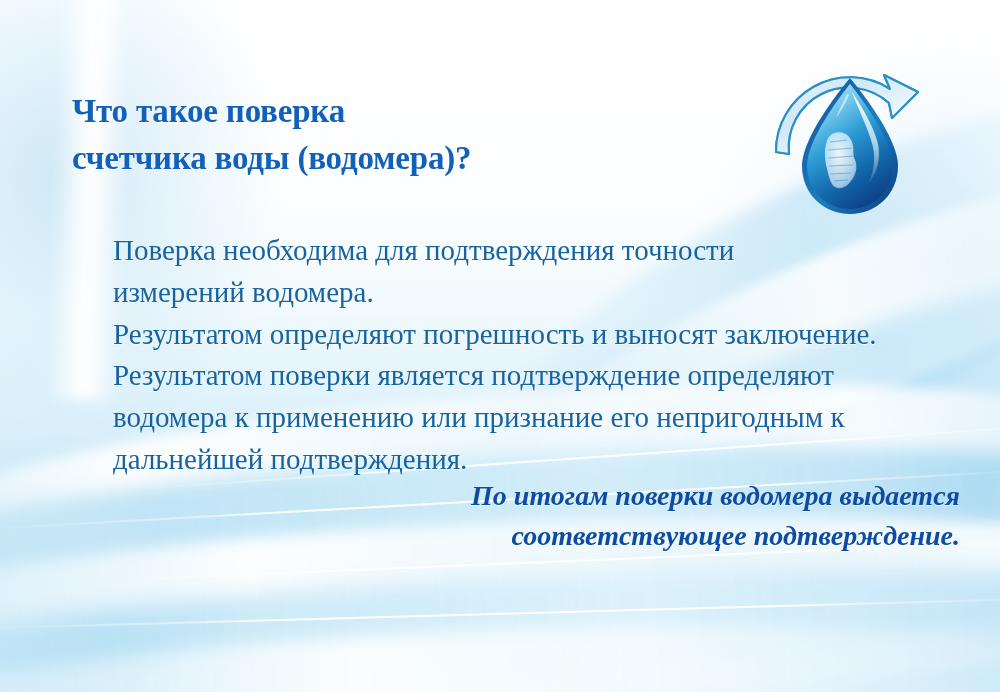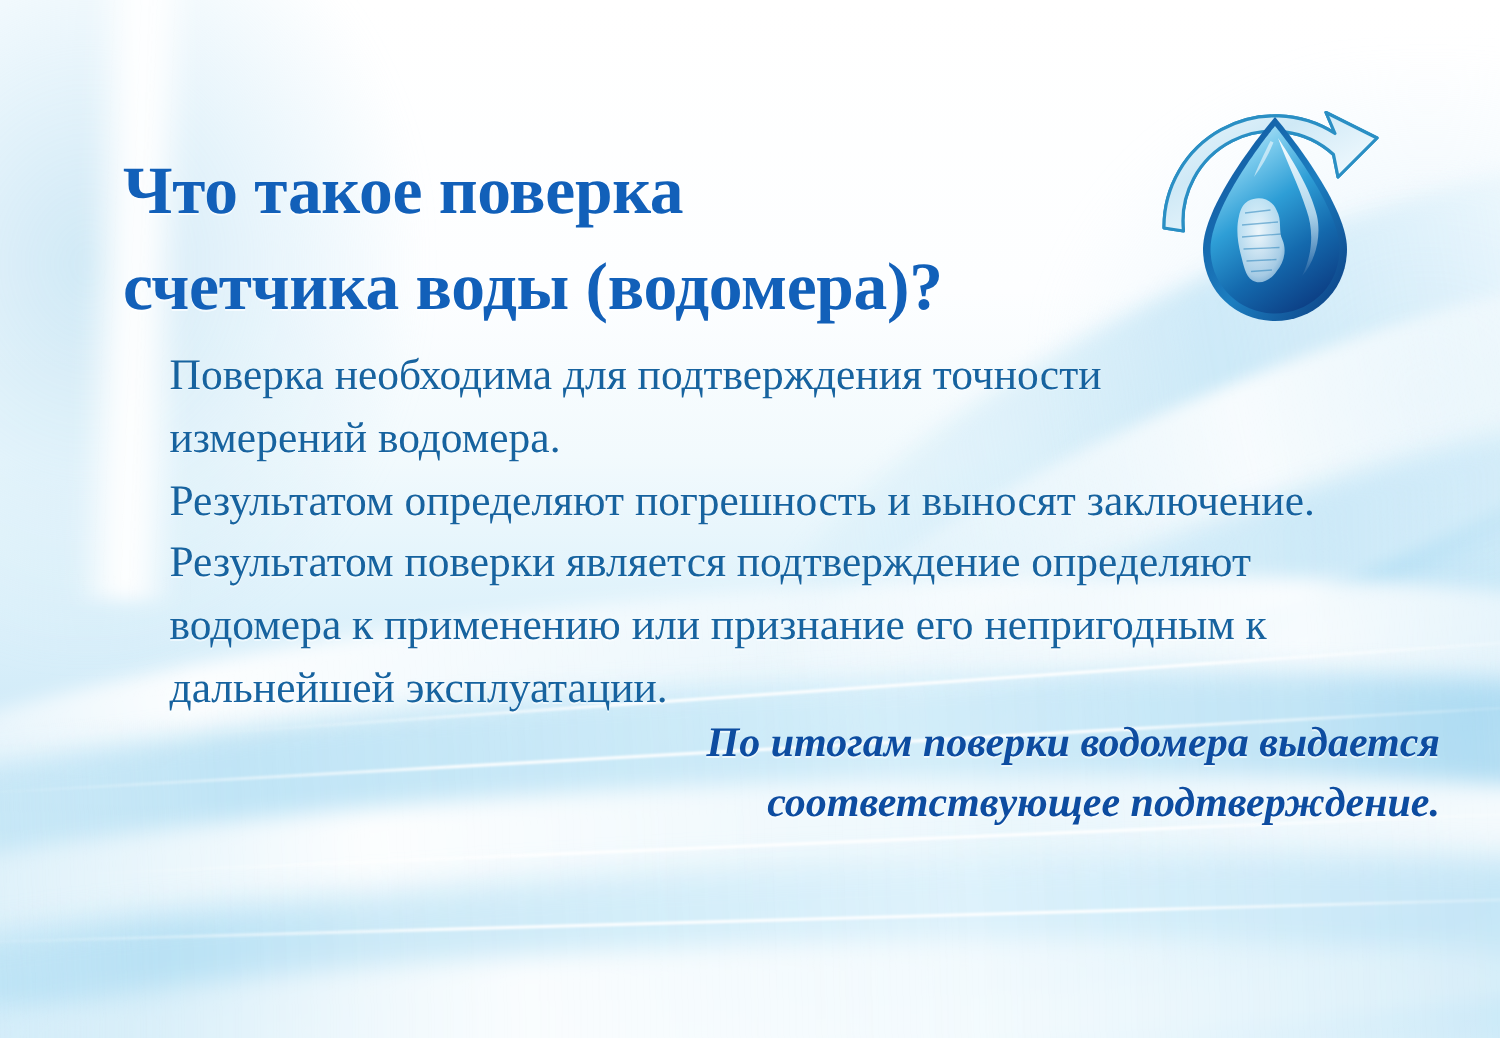--- a/index.html
+++ b/index.html
@@ -188,27 +188,26 @@
   
   .content {
     position: absolute;
     inset: 0;
   }
   .title {
     position: absolute;
     left: 72px;
     top: 66px;
     width: 660px;
-    font-size: 45px;
+    font-size: 33px;
     font-weight: bold;
     line-height: 1.42;
     color: #1260b9;
     letter-spacing: -0.2px;
     text-shadow: 0 1px 0 rgba(255,255,255,0.65);
-    margin-left: 10px;
   }
   .title .tline { display: block; }
 
   .body-text {
     position: absolute;
     left: 72px;
     top: 230px;
     width: 880px;
     font-size: 29px;
     line-height: 1.44;
@@ -273,21 +272,21 @@
       <span class="tline">Что такое поверка</span>
       <span class="tline">счетчика воды (водомера)?</span>
     </h1>
 
     <div class="body-text">
       <span class="bline">Поверка необходима для подтверждения точности</span>
       <span class="bline">измерений водомера.</span>
       <span class="bline">Результатом определяют погрешность и выносят заключение.</span>
       <span class="bline">Результатом поверки является подтверждение определяют</span>
       <span class="bline">водомера к применению или признание его непригодным к</span>
-      <span class="bline">дальнейшей эксплуатации.</span>
+      <span class="bline">дальнейшей подтверждения.</span>
     </div>
 
     <div class="emphasis">
       <span class="eline">По итогам поверки водомера выдается</span>
       <span class="eline">соответствующее подтверждение.</span>
     </div>
 
     <div class="logo">
       <svg viewBox="0 0 204 196" xmlns="http://www.w3.org/2000/svg" aria-hidden="true">
         <defs>

